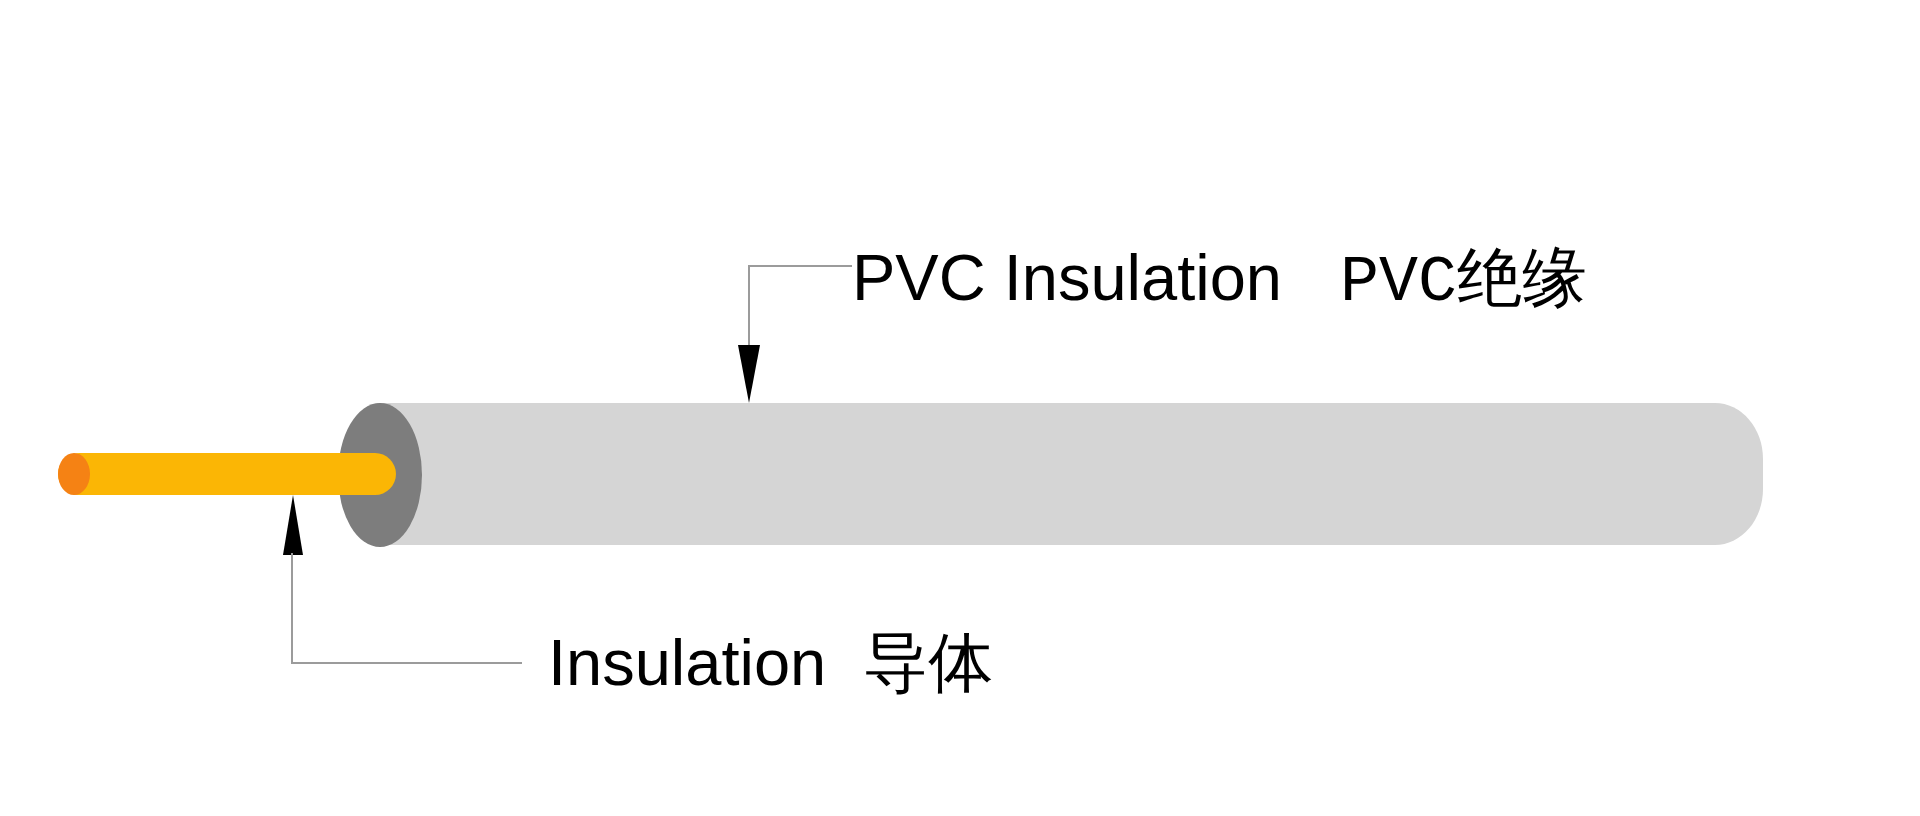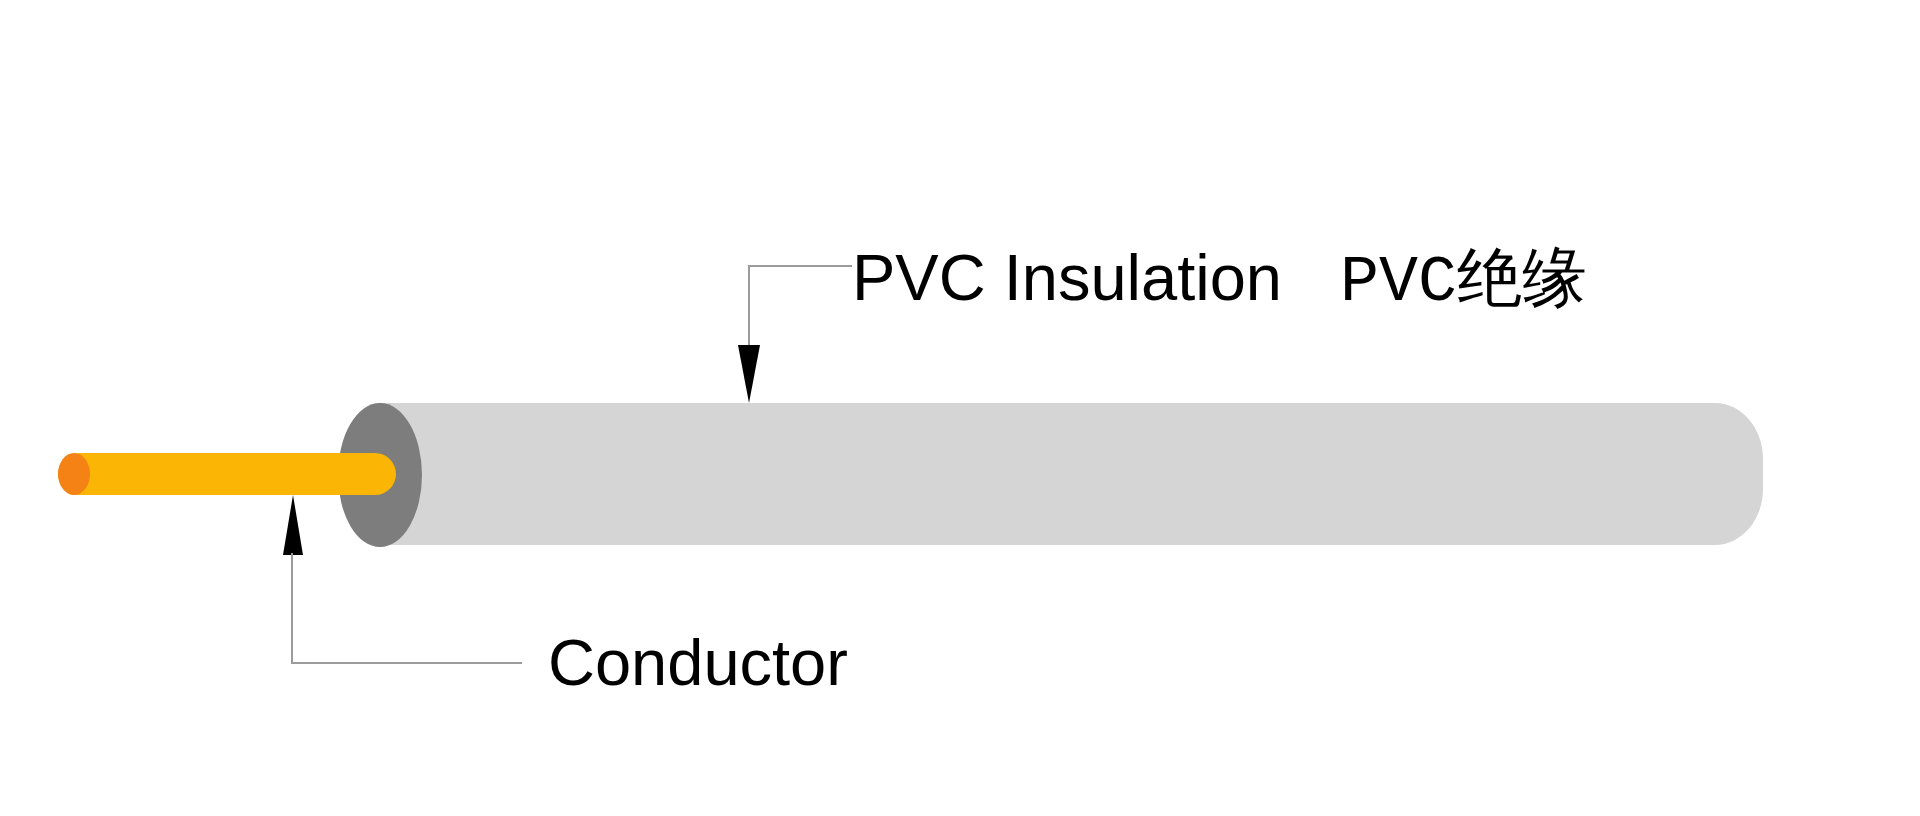--- a/index.html
+++ b/index.html
@@ -91,16 +91,17 @@
   <div class="abs arrow" id="ins-arrow"></div>
   <div class="label" id="label-insulation">
     <span class="en">PVC Insulation</span>
     <span class="zh">PVC绝缘</span>
   </div>
 
   <div class="abs arrow" id="con-arrow"></div>
   <div class="abs leader" id="con-lead-v"></div>
   <div class="abs leader" id="con-lead-h"></div>
   <div class="label" id="label-conductor">
-    <span class="en">Conductor</span>
+    <span class="en">Insulation</span>
+    <span class="zh">导体</span>
   </div>
 
 </div>
 
 </body></html>

